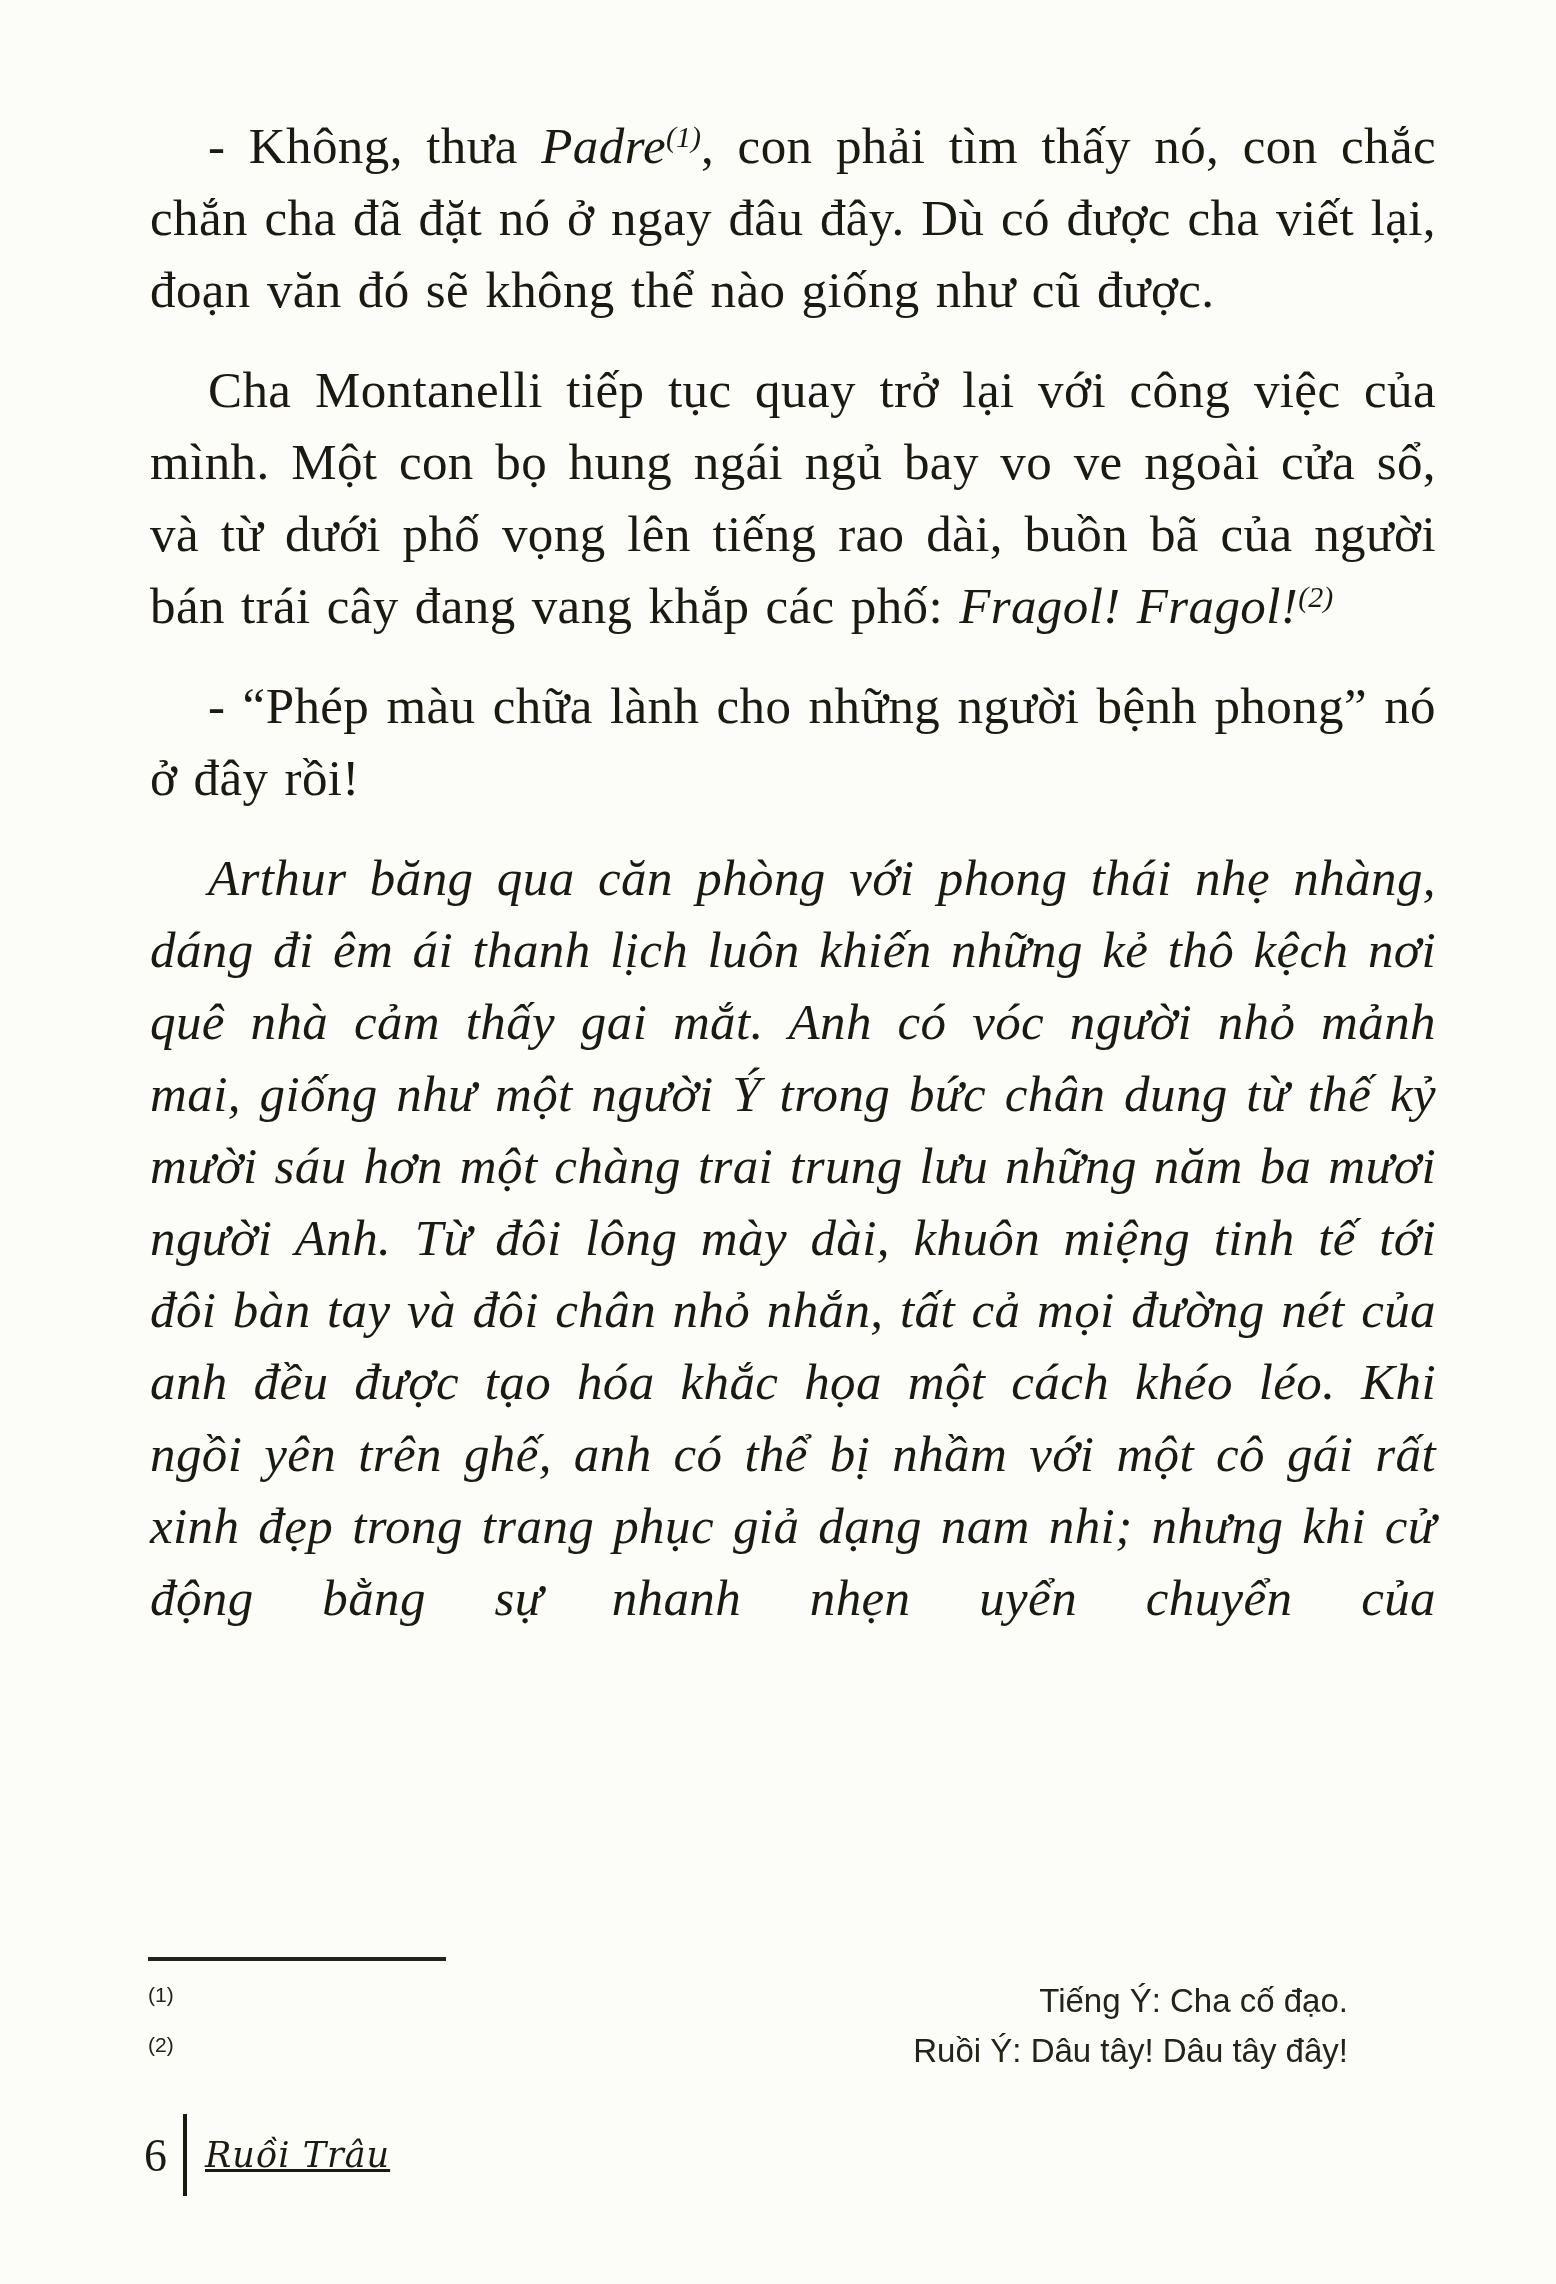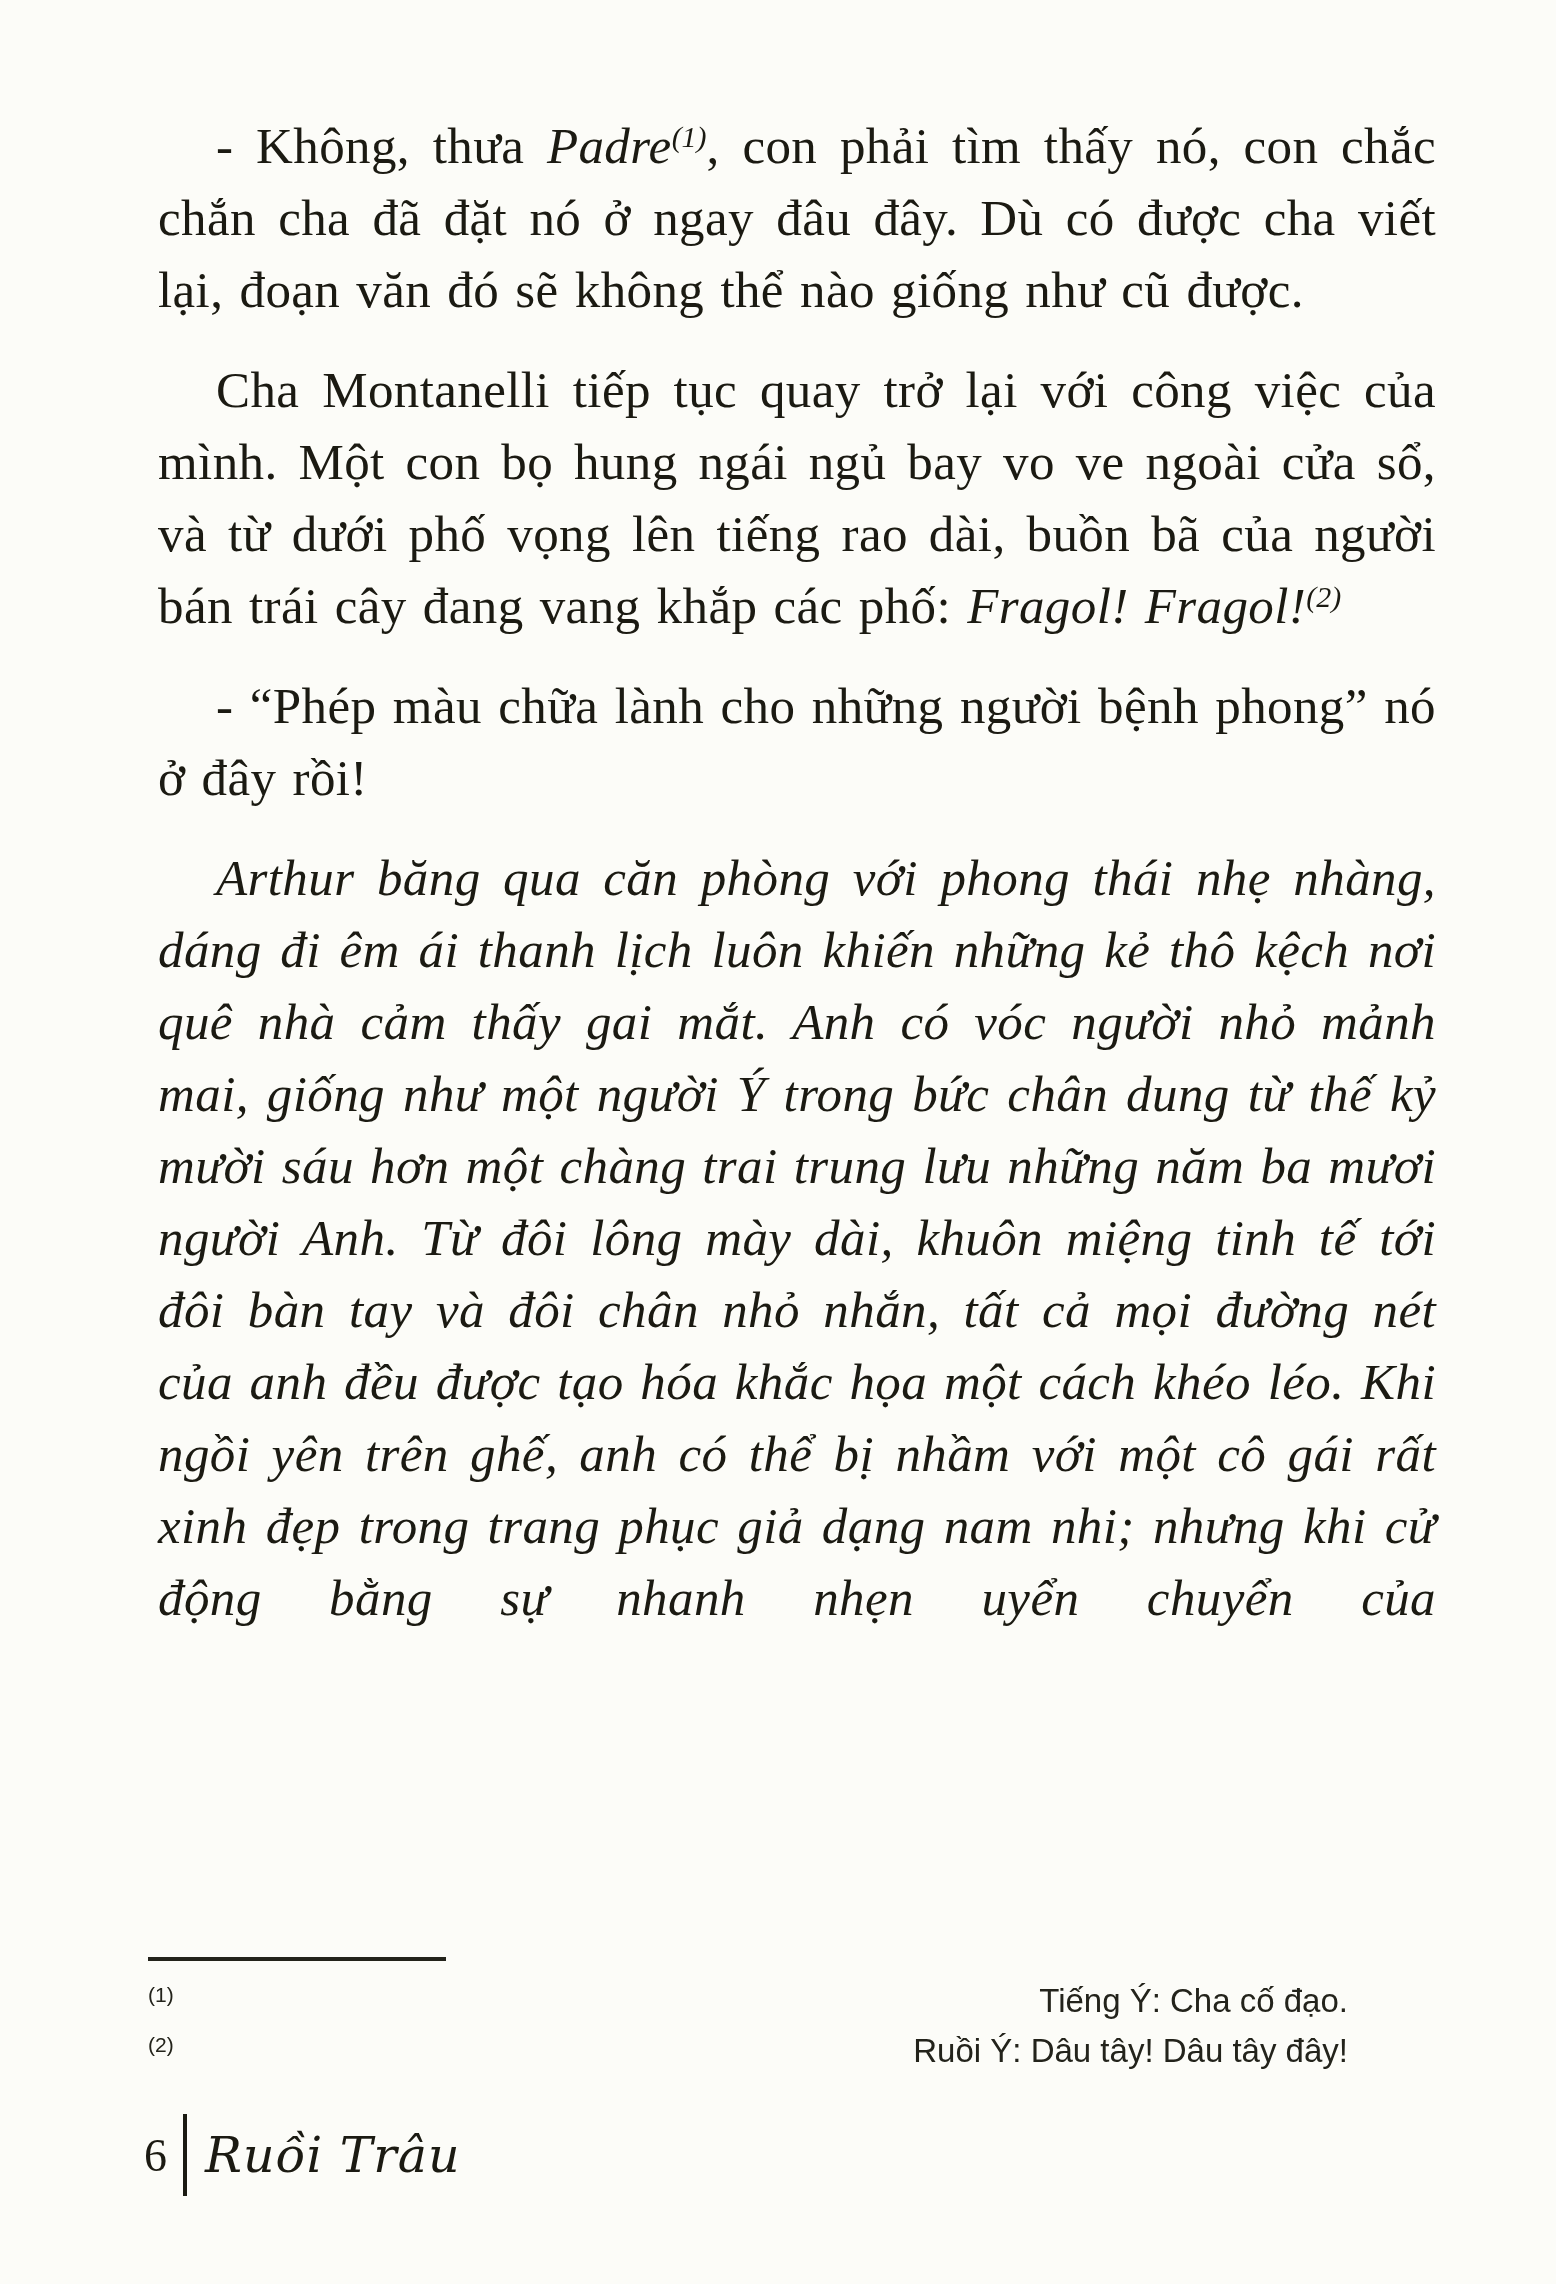--- a/index.html
+++ b/index.html
@@ -16,21 +16,21 @@
     color: #1b1a12;
   }
   
   .body-text {
     position: absolute;
     left: 142px;
     top: 110px;
     width: 1294px;
   }
   .body-text p {
-    margin: 0 0 28px 16px;
+    margin: 0 0 28px 8px;
     font-size: 51px;
     line-height: 72px;
     text-align: justify;
     text-indent: 58px;
     letter-spacing: 0.4px;
     word-spacing: 3px;
   }
   .body-text p.last-line-justified {
     text-align-last: justify;
     font-style: italic;
@@ -96,22 +96,23 @@
   }
   .footer-bar {
     width: 4px;
     height: 82px;
     background: #1b1a12;
     margin: 0 18px 0 16px;
   }
   .book-title {
     font-family: "DejaVu Serif", serif;
     font-style: italic;
-    font-size: 49px;
+    font-size: 35px;
     letter-spacing: 1px;
+    text-decoration: underline;
   }
 </style>
 </head>
 <body>
 
 <div class="page">
 
   <main class="body-text">
 
     <p><span>- Không, thưa </span><span class="italic-run">Padre</span><span class="fnref">(1)</span><span>, con phải tìm thấy nó, con chắc chắn cha đã đặt nó ở ngay đâu đây. Dù có được cha viết lại, đoạn văn đó sẽ không thể nào giống như cũ được.</span></p>

